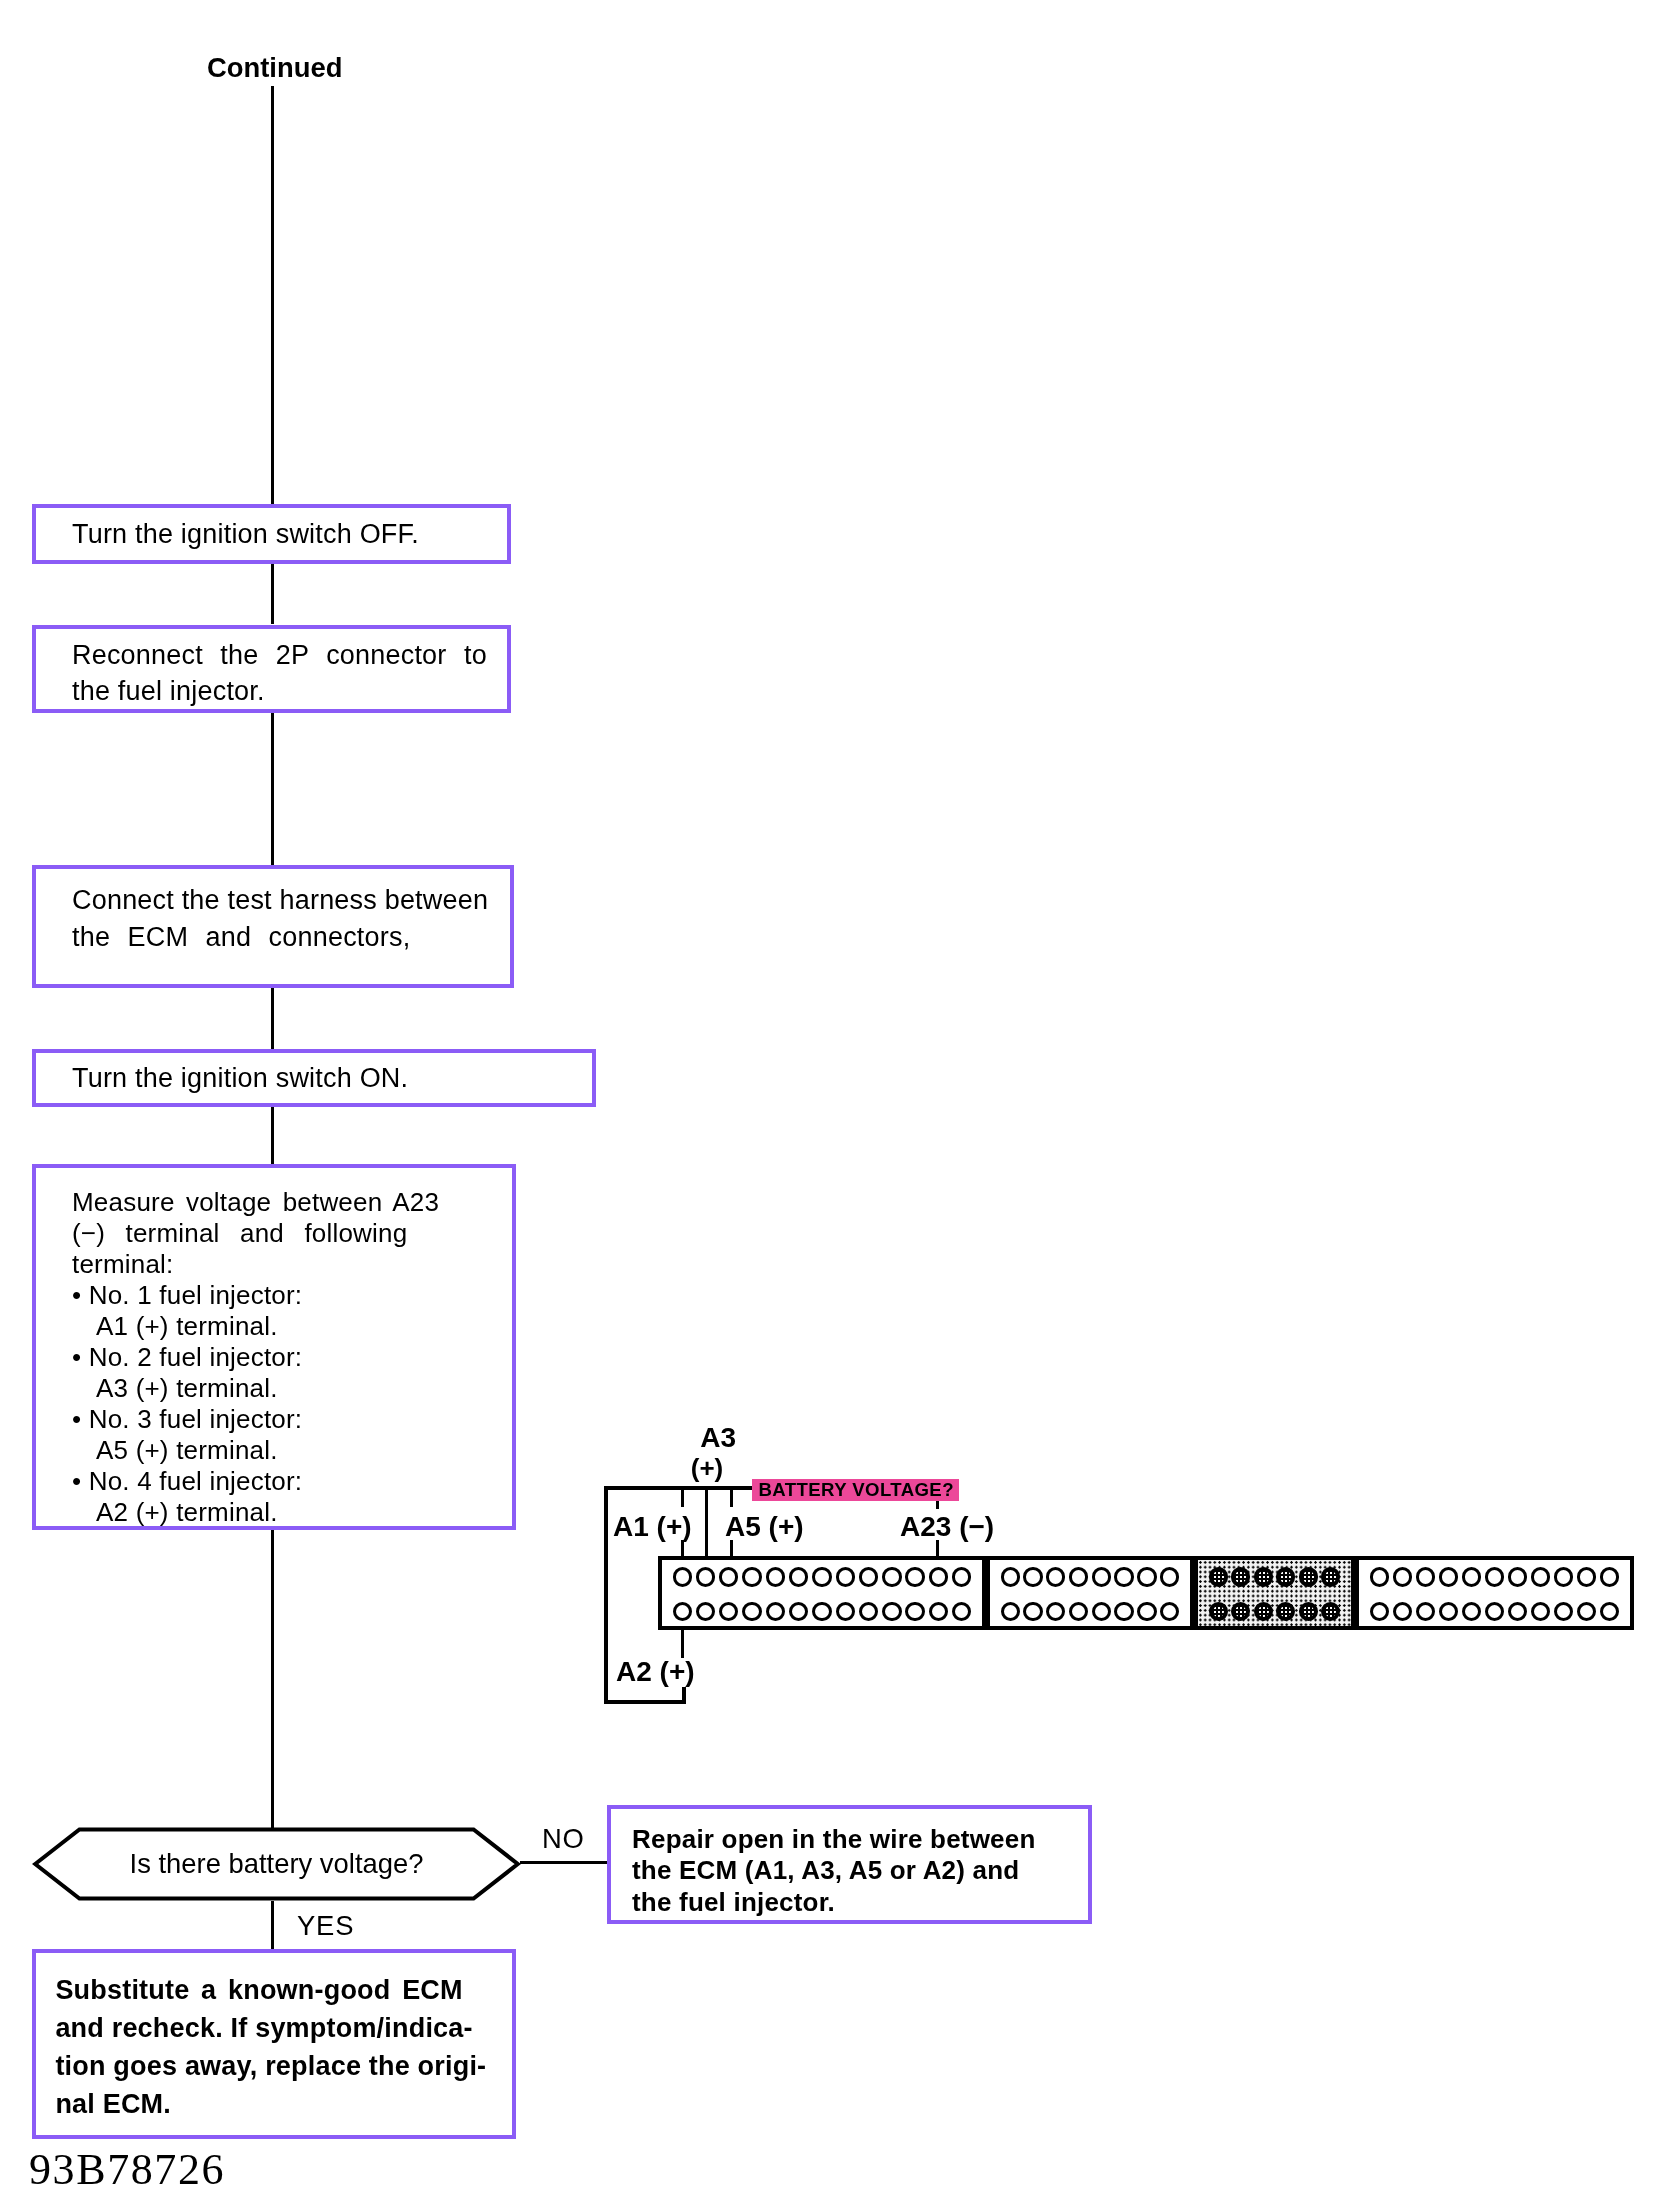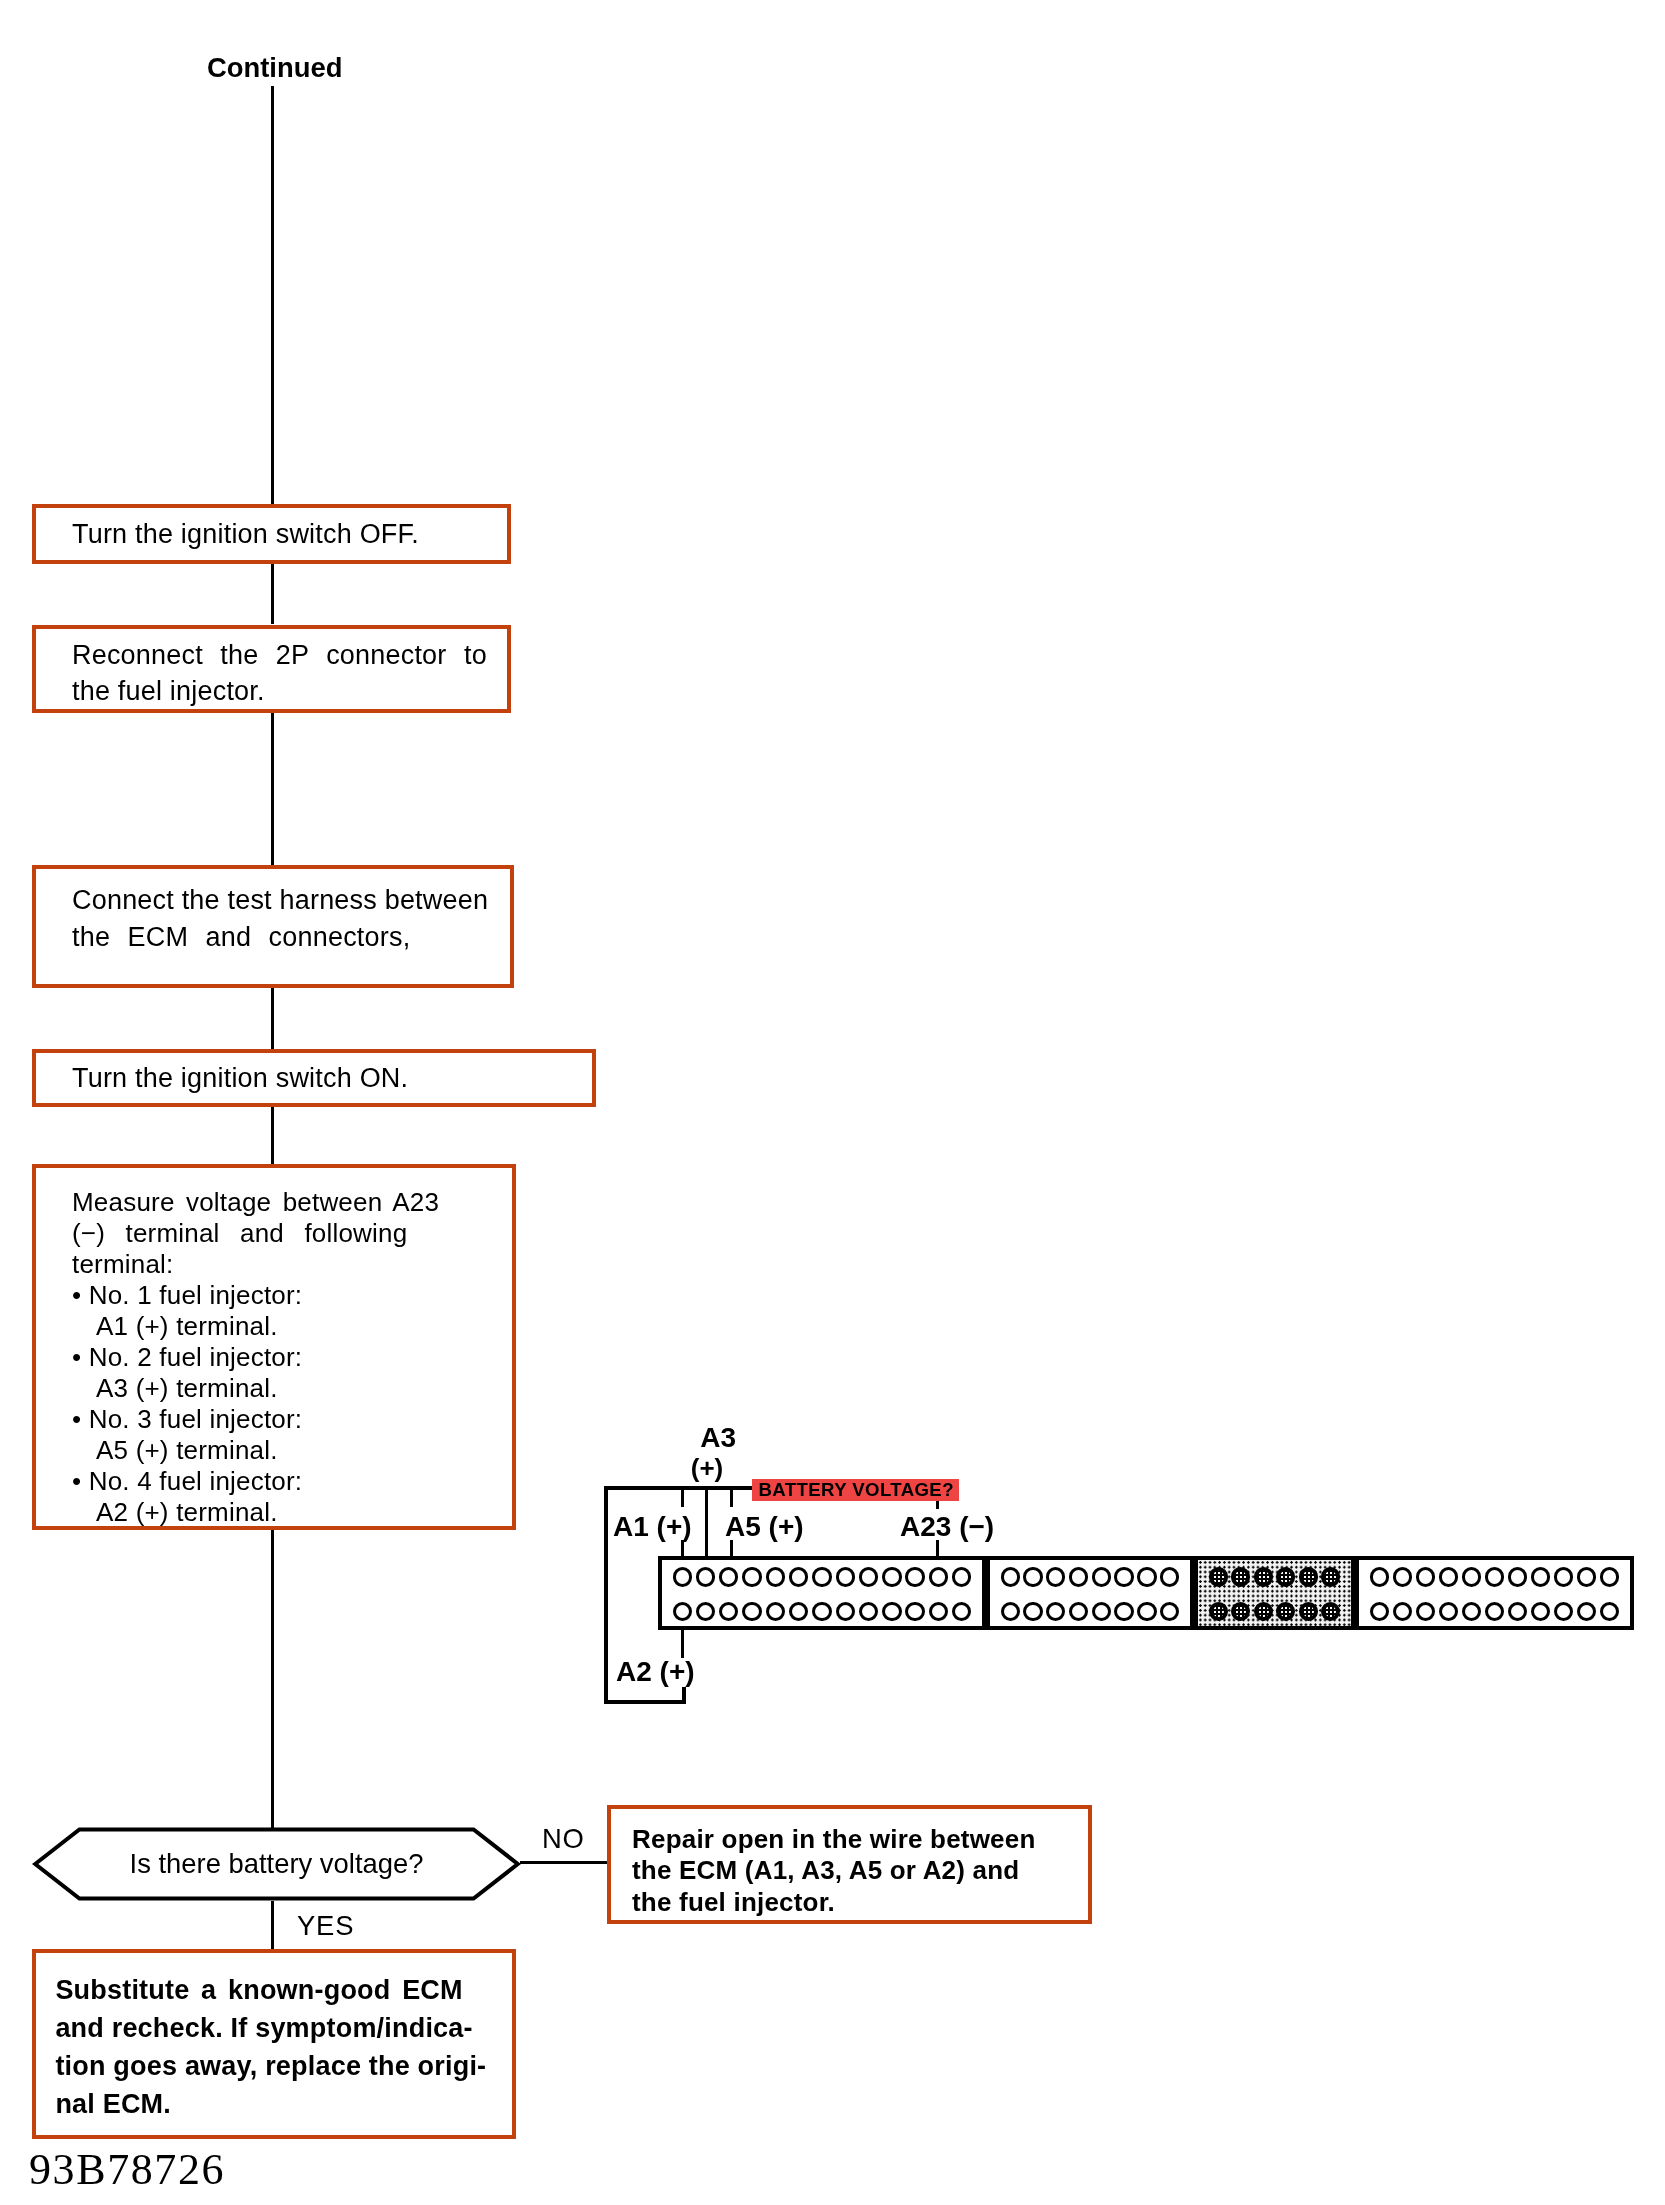--- a/index.html
+++ b/index.html
@@ -16,21 +16,21 @@
   .vline,.hline{position:absolute;background:#000;}
   .vline{width:3.2px;}
   .hline{height:3.2px;}
   .vline.thick{width:4px;}
   .hline.thick{height:4px;}
 
   
   .pbox{
     position:absolute;
     box-sizing:border-box;
-    border:4px solid #c2410c;
+    border:4px solid #8b5cf6;
     background:#fff;
     font-size:27px;
     line-height:36px;
     letter-spacing:0.2px;
   }
   .pbox .bline{white-space:nowrap;}
   .ws1{word-spacing:4px;}
   .ws2{word-spacing:9.7px;}
   .ws3{word-spacing:13px;}
   .indent{padding-left:24px;}
@@ -72,21 +72,21 @@
   }
   .csection.shaded .pin{
     border-width:4.8px;
     background-color:#000;
     background-image:radial-gradient(circle,#fff 1px,transparent 1.3px);
     background-size:4px 4px;
   }
 
   
   .clabel{position:absolute;font-weight:700;font-size:28px;white-space:nowrap;}
-  .clabel-small{position:absolute;font-weight:700;font-size:18.6px;letter-spacing:0.4px;white-space:nowrap;background:#ef4444;padding:0 4.8px 0 6.5px;}
+  .clabel-small{position:absolute;font-weight:700;font-size:18.6px;letter-spacing:0.4px;white-space:nowrap;background:#ec4899;padding:0 4.8px 0 6.5px;}
 
   
   #doc-number{
     position:absolute;left:29px;top:2144px;
     font-family:"Liberation Serif", serif;
     font-size:44px;letter-spacing:1.6px;
   }
   #continued-label{
     position:absolute;left:207px;top:52px;
     font-size:27.4px;font-weight:700;

